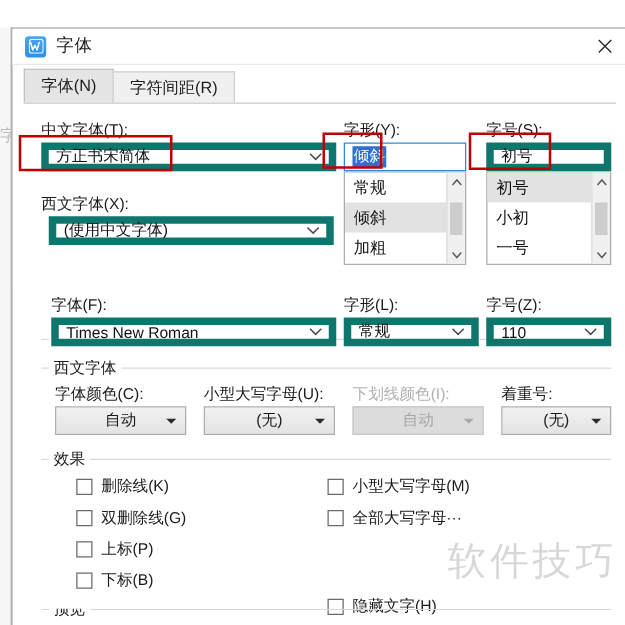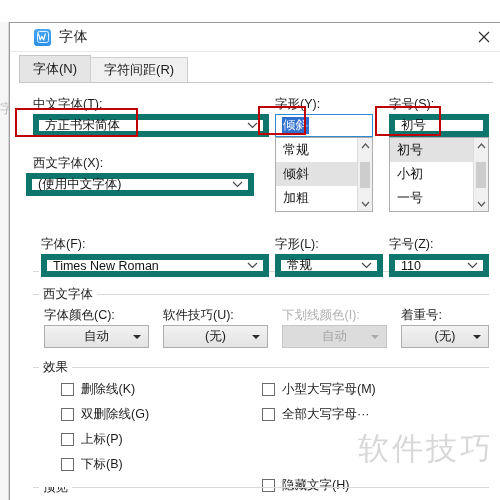--- a/index.html
+++ b/index.html
@@ -28,21 +28,21 @@
     position: absolute; left: 9px; top: 22px;
     width: 492px; height: 480px;
     background: #ffffff;
     border: 1px solid #9a9a9a;
     border-bottom: none; border-right: none;
     box-shadow: 0 0 0 0 rgba(0,0,0,0);
   }
   #titlebar {
     position: relative; height: 29px; background: #ffffff;
     border-bottom: 1px solid #e9e9e9;
-    display: flex; align-items: center; padding-left: 24px;
+    display: flex; align-items: center; padding-left: 10px;
   }
   #app-icon {
     width: 17px; height: 17px; border-radius: 3px;
     background: linear-gradient(180deg,#49a7f2,#2b90e8);
     display: flex; align-items: center; justify-content: center;
     flex: 0 0 auto;
   }
   #app-icon svg { display: block; }
   #title-text {
     margin-left: 8px; font-size: 14px; color: #1b1b1b; letter-spacing: .5px;
@@ -198,21 +198,21 @@
     <div class="combo" style="left:14px; top:31px; width:236px;">
       <span>方正书宋简体</span>
       <span class="caret">
         <svg width="11" height="7" viewBox="0 0 11 7">
             <path d="M1 1 L5.5 5.5 L10 1" fill="none" stroke="#4a4a4a" stroke-width="1.2"></path>
           </svg>
       </span>
     </div>
 
     <span class="lbl" style="left:14px; top:72px;">西文字体(X):</span>
-    <div class="combo" style="left:7px; top:90px; width:228px;">
+    <div class="combo" style="left:20px; top:90px; width:228px;">
       <span>(使用中文字体)</span>
       <span class="caret">
         <svg width="11" height="7" viewBox="0 0 11 7">
             <path d="M1 1 L5.5 5.5 L10 1" fill="none" stroke="#4a4a4a" stroke-width="1.2"></path>
           </svg>
       </span>
     </div>
 
     <span class="lbl" style="left:256px; top:13px;">字形(Y):</span>
     <div class="combo focused" style="left:256px; top:31px; width:98px;">
@@ -306,21 +306,21 @@
 
     <div class="group" style="left:14px; top:211px; width:456px; height:60px;">
       <div class="gline"></div>
       <span class="gtitle">西文字体</span>
     </div>
     <span class="lbl" style="left:25px; top:224px;">字体颜色(C):</span>
     <div class="btncombo" style="left:25px; top:242px; width:105px;">
       <span>自动</span>
       <span class="arrow"></span>
     </div>
-    <span class="lbl" style="left:144px; top:224px;">软件技巧(U):</span>
+    <span class="lbl" style="left:144px; top:224px;">小型大写字母(U):</span>
     <div class="btncombo" style="left:144px; top:242px; width:105px;">
       <span>(无)</span>
       <span class="arrow"></span>
     </div>
     <span class="lbl dis" style="left:263px; top:224px;">下划线颜色(I):</span>
     <div class="btncombo dis" style="left:263px; top:242px; width:105px;">
       <span>自动</span>
       <span class="arrow"></span>
     </div>
     <span class="lbl" style="left:382px; top:224px;">着重号:</span>

